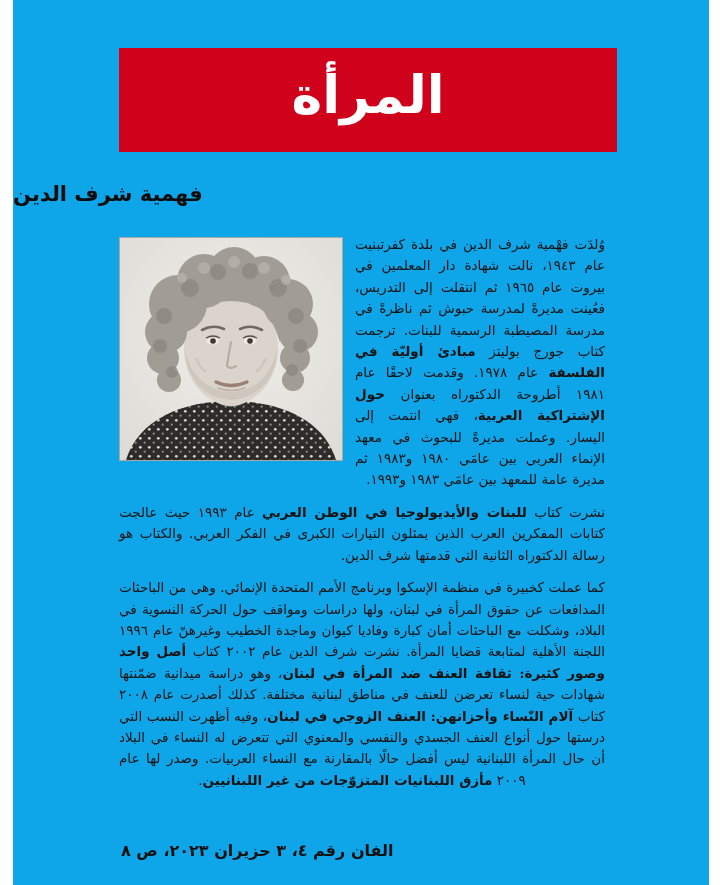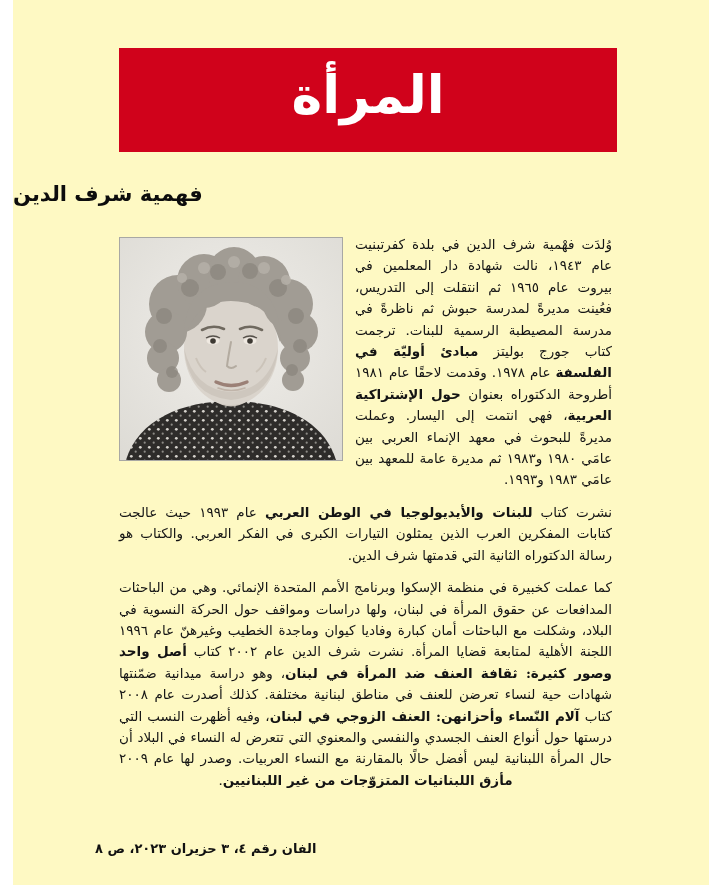--- a/index.html
+++ b/index.html
@@ -1,21 +1,21 @@
 <!DOCTYPE html>
 <html lang="ar"><head>
 <meta charset="utf-8">
 <style>
   html, body { margin: 0; padding: 0; background: #ffffff; }
   .page {
     position: relative;
     width: 696px;
     height: 885px;
     margin: 0 auto;
-    background: #fef9c3;
+    background: #0ea5e9;
     overflow: hidden;
     font-family: "DejaVu Serif", "DejaVu Sans", serif;
     color: #141414;
   }
   .banner {
     margin: 48px 92px 0 106px;
     height: 104px;
     display: flex;
     align-items: center;
     justify-content: center;
@@ -47,32 +47,32 @@
   .photo-figure {
     float: left;
     width: 222px;
     height: 222px;
     margin: 3px 12px 6px 0;
     border: 1px solid #a8a8a4;
     background: #ecebe7;
     box-sizing: content-box;
   }
   .photo-figure svg { display: block; }
-  .article p { margin: 0 5px 11px 0; }
+  .article p { margin: 0 12px 11px 0; }
   .article p.clear { clear: both; }
   .article .bold { font-weight: bold; }
   .last-center { text-align-last: center; }
   .page-footer {
     position: absolute;
-    left: 82px;
+    left: 108px;
     top: 841px;
     direction: rtl;
     font-family: "DejaVu Sans", sans-serif;
     font-weight: bold;
-    font-size: 13px;
+    font-size: 16px;
     color: #111111;
     white-space: nowrap;
   }
 </style>
 </head>
 <body>
 
 <div class="page">
 
   <div class="banner" style="background: rgb(208, 2, 27);">

